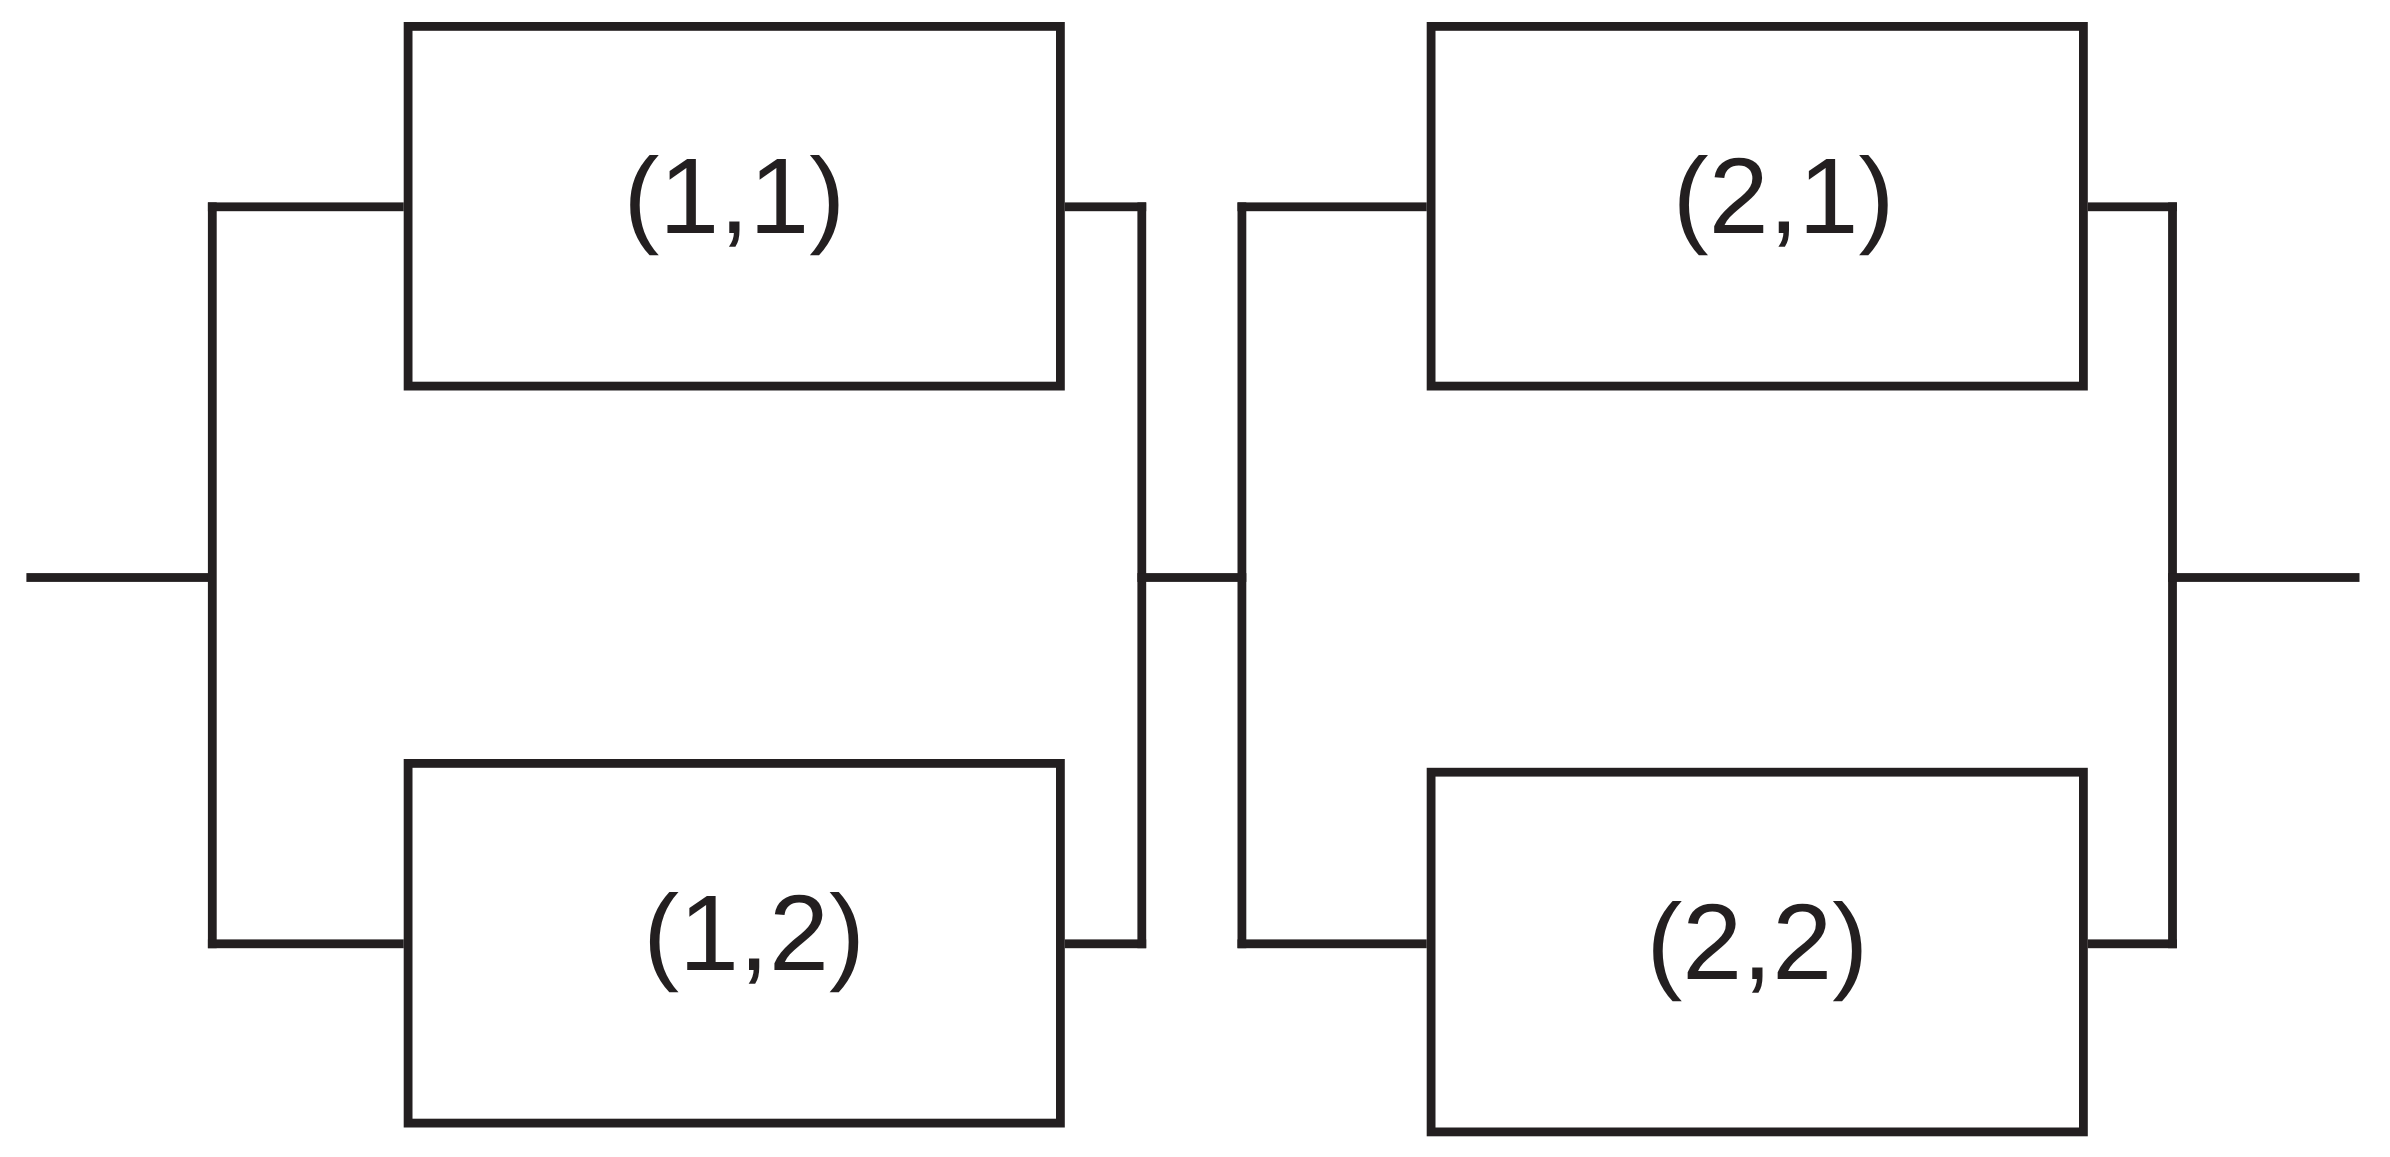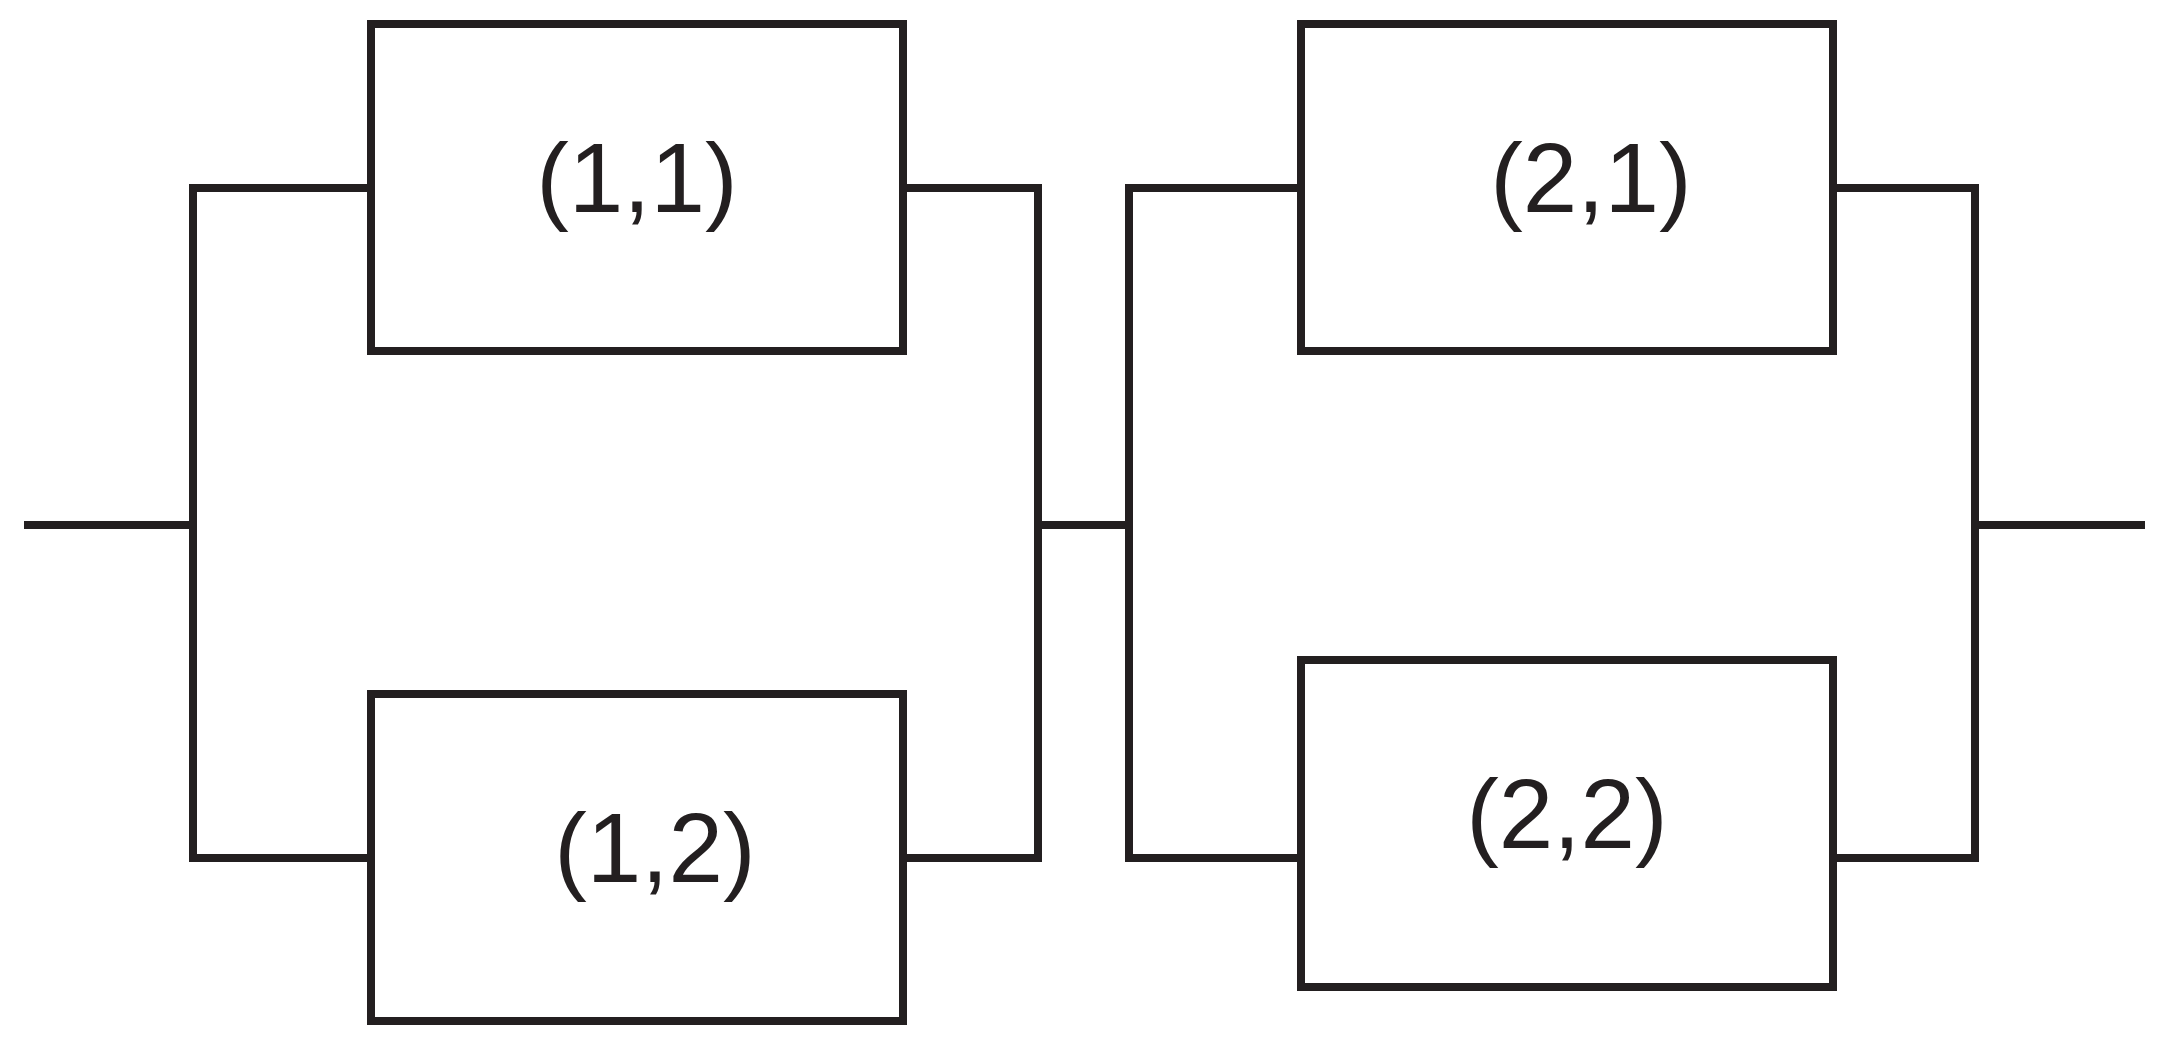--- a/index.html
+++ b/index.html
@@ -18,21 +18,21 @@
     background: var(--bg-color);
     overflow: hidden;
     font-family: "Liberation Sans", sans-serif;
   }
   .wire {
     position: absolute;
     background: var(--line-color);
   }
   .block {
     position: absolute;
-    width: 540px;
+    width: 601px;
     height: 335px;
     border: 8px solid var(--line-color);
     box-sizing: border-box;
     background: var(--bg-color);
     display: flex;
     align-items: center;
     justify-content: center;
   }
   .block-label {
     font-size: 98px;
@@ -56,21 +56,21 @@
   .w-top2-left      { left: 1125px; top: 184px; width: 180px; height: 8px; }
   .w-top2-right     { left: 1792px; top: 184px; width: 187px; height: 8px; }
   .w-bot2-left      { left: 1125px; top: 854px; width: 180px; height: 8px; }
   .w-bot2-right     { left: 1792px; top: 854px; width: 187px; height: 8px; }
   .w-right-v2       { left: 1971px; top: 184px; width: 8px;   height: 678px; }
   .w-output         { left: 1971px; top: 521px; width: 174px; height: 8px; }
   
   .b-1-1 { left: 367px;  top: 20px; }
   .b-1-2 { left: 367px;  top: 690px; padding-left: 36px; }
   .b-2-1 { left: 1297px; top: 20px; padding-left: 48px; }
-  .b-2-2 { left: 1297px; top: 656px; text-align: center; }
+  .b-2-2 { left: 1297px; top: 698px; text-align: center; }
 </style>
 </head>
 <body>
 
 <div class="canvas">
 
   <div class="wire w-input"></div>
 
   <div class="wire w-left-v1"></div>
   <div class="wire w-top1-left"></div>

